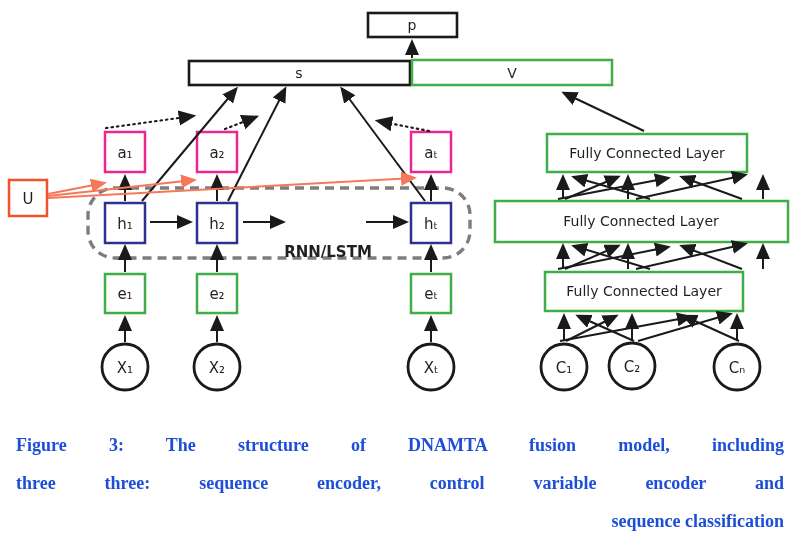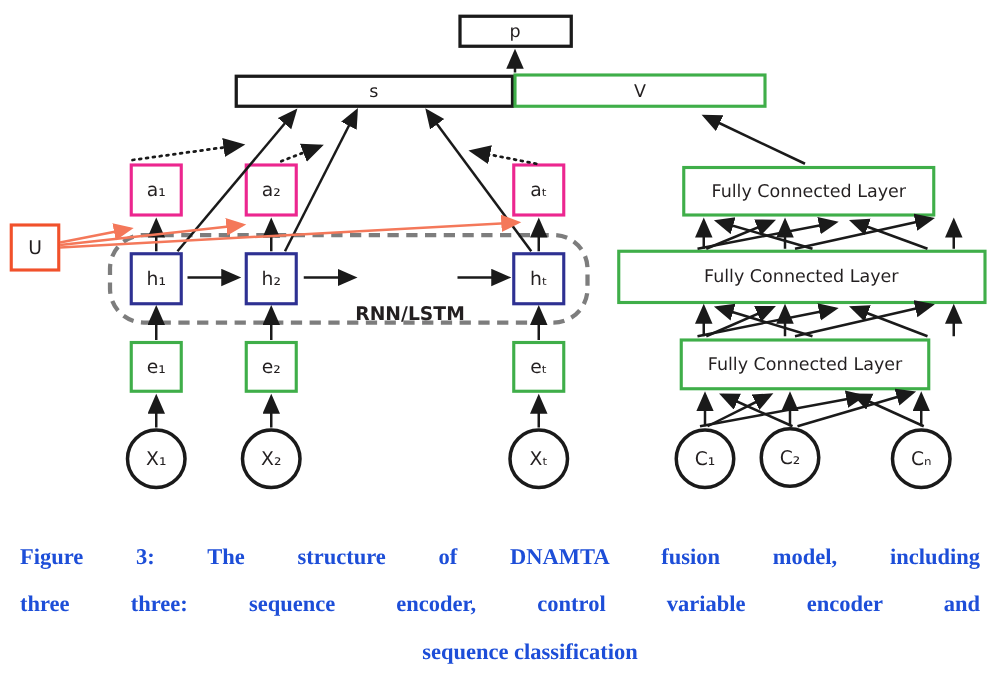--- a/index.html
+++ b/index.html
@@ -18,21 +18,21 @@
   .cbox{fill:#ffffff;stroke-width:2.5;}
   .circle{fill:#ffffff;stroke:#1a1a1a;stroke-width:2.8;}
   .arrow{stroke:#1a1a1a;stroke-width:2;fill:none;}
   .dotted{stroke:#1a1a1a;stroke-width:2.2;fill:none;stroke-dasharray:1.5 4;stroke-linecap:round;}
   .oline{stroke-width:2;fill:none;}
   .dashedrect{fill:none;stroke-width:3.4;stroke-dasharray:9 6;}
   .caption{width:784px;margin:14px auto 0 auto;padding:0 8px;box-sizing:border-box;
            font-family:"Liberation Serif",serif;font-weight:bold;font-size:18px;
            line-height:38px;color:#1d4ed8;}
   .jline{text-align:justify;text-align-last:justify;}
-  .lline{text-align:center;margin-left:48px;}
+  .lline{text-align:right;margin-left:48px;}
 </style>
 </head>
 <body>
 
 <div class="page">
 
 <svg width="800" height="412" viewBox="0 0 800 412">
   <defs>
     <marker id="mb" markerWidth="9" markerHeight="8" refX="6.5" refY="3.5" orient="auto">
       <path d="M0,0 L8,3.5 L0,7 z" fill="#1a1a1a"></path>

